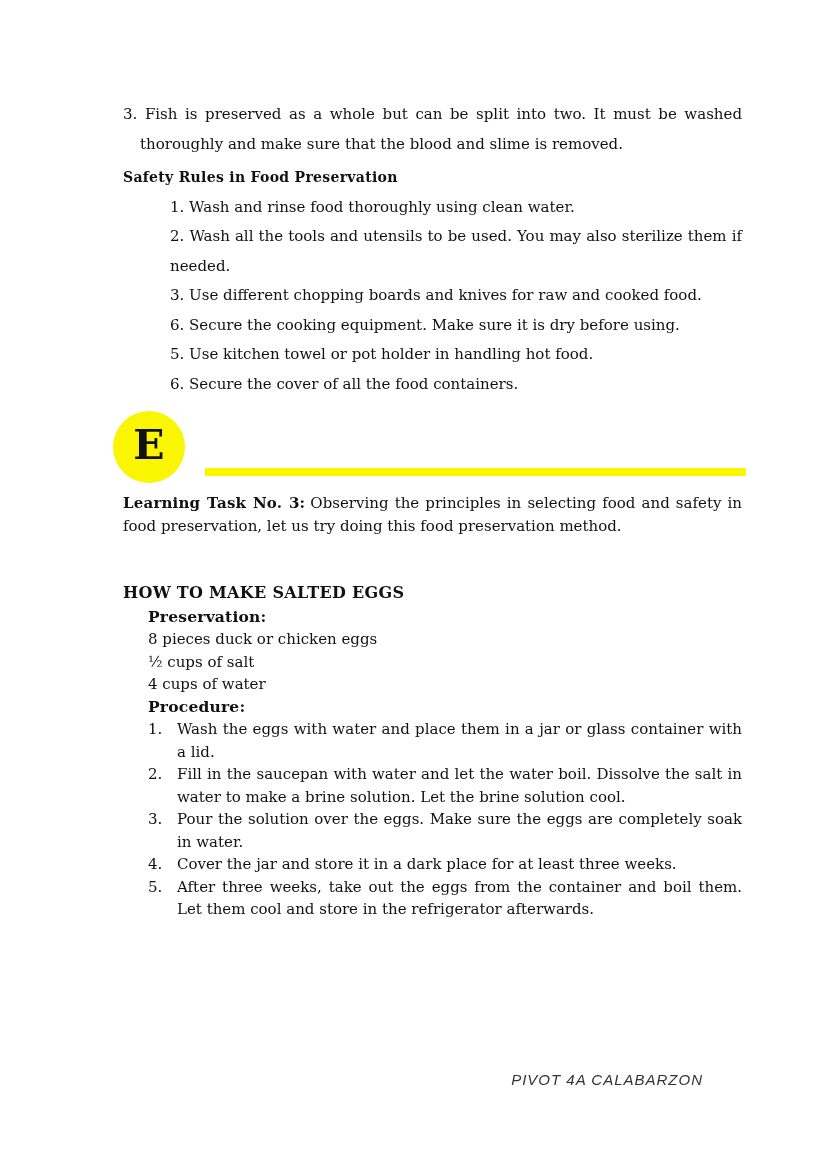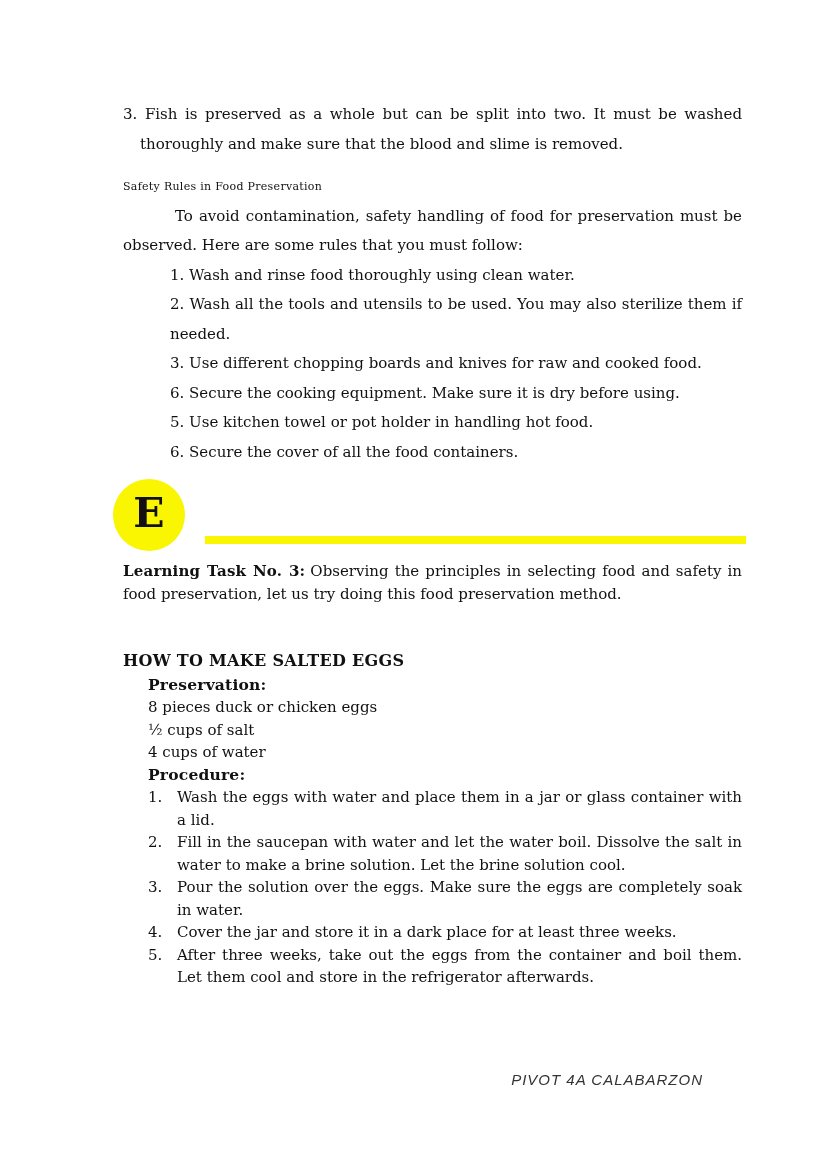--- a/index.html
+++ b/index.html
@@ -22,24 +22,24 @@
   }
   p { margin: 0; }
   .justify { text-align: justify; }
 
   .item3 {
     padding-left: 17px;
     text-indent: -17px;
     margin-bottom: 2px;
   }
   .safety-heading {
-    font-weight: normal;
-    font-size: 11px;
+    font-weight: bold;
+    font-size: 14px;
     letter-spacing: 0.3px;
-    margin-top: 13px;
+    margin-top: 4px;
   }
   .safety-intro { text-indent: 52px; }
   .rules { margin-left: 47px; }
 
   .marker-row {
     display: flex;
     align-items: flex-end;
     margin-left: -10px;
     margin-top: 12px;
   }
@@ -137,21 +137,20 @@
 </head>
 <body>
 
 <div class="page">
   <div class="content">
 
     <p class="item3 justify">3. Fish is preserved as a whole but can be split into two.  It must be washed thoroughly and make sure that the blood and slime is removed.</p>
 
     <p class="safety-heading">Safety Rules in Food Preservation</p>
 
-    <p class="safety-intro justify">To avoid contamination, safety handling of food for preservation must be observed.  Here are some rules that you must follow:</p>
 
     <div class="rules">
       <p class="justify">1. Wash and rinse food thoroughly using clean water.</p>
       <p class="justify">2. Wash all the tools and utensils to be used.  You may also sterilize them if needed.</p>
       <p class="justify">3. Use different chopping boards and knives for raw and cooked food.</p>
       <p class="justify">6. Secure the cooking equipment.  Make sure it is dry before using.</p>
       <p class="justify">5. Use kitchen towel or pot holder in handling hot food.</p>
       <p class="justify">6. Secure the cover of all the food containers.</p>
     </div>
 

